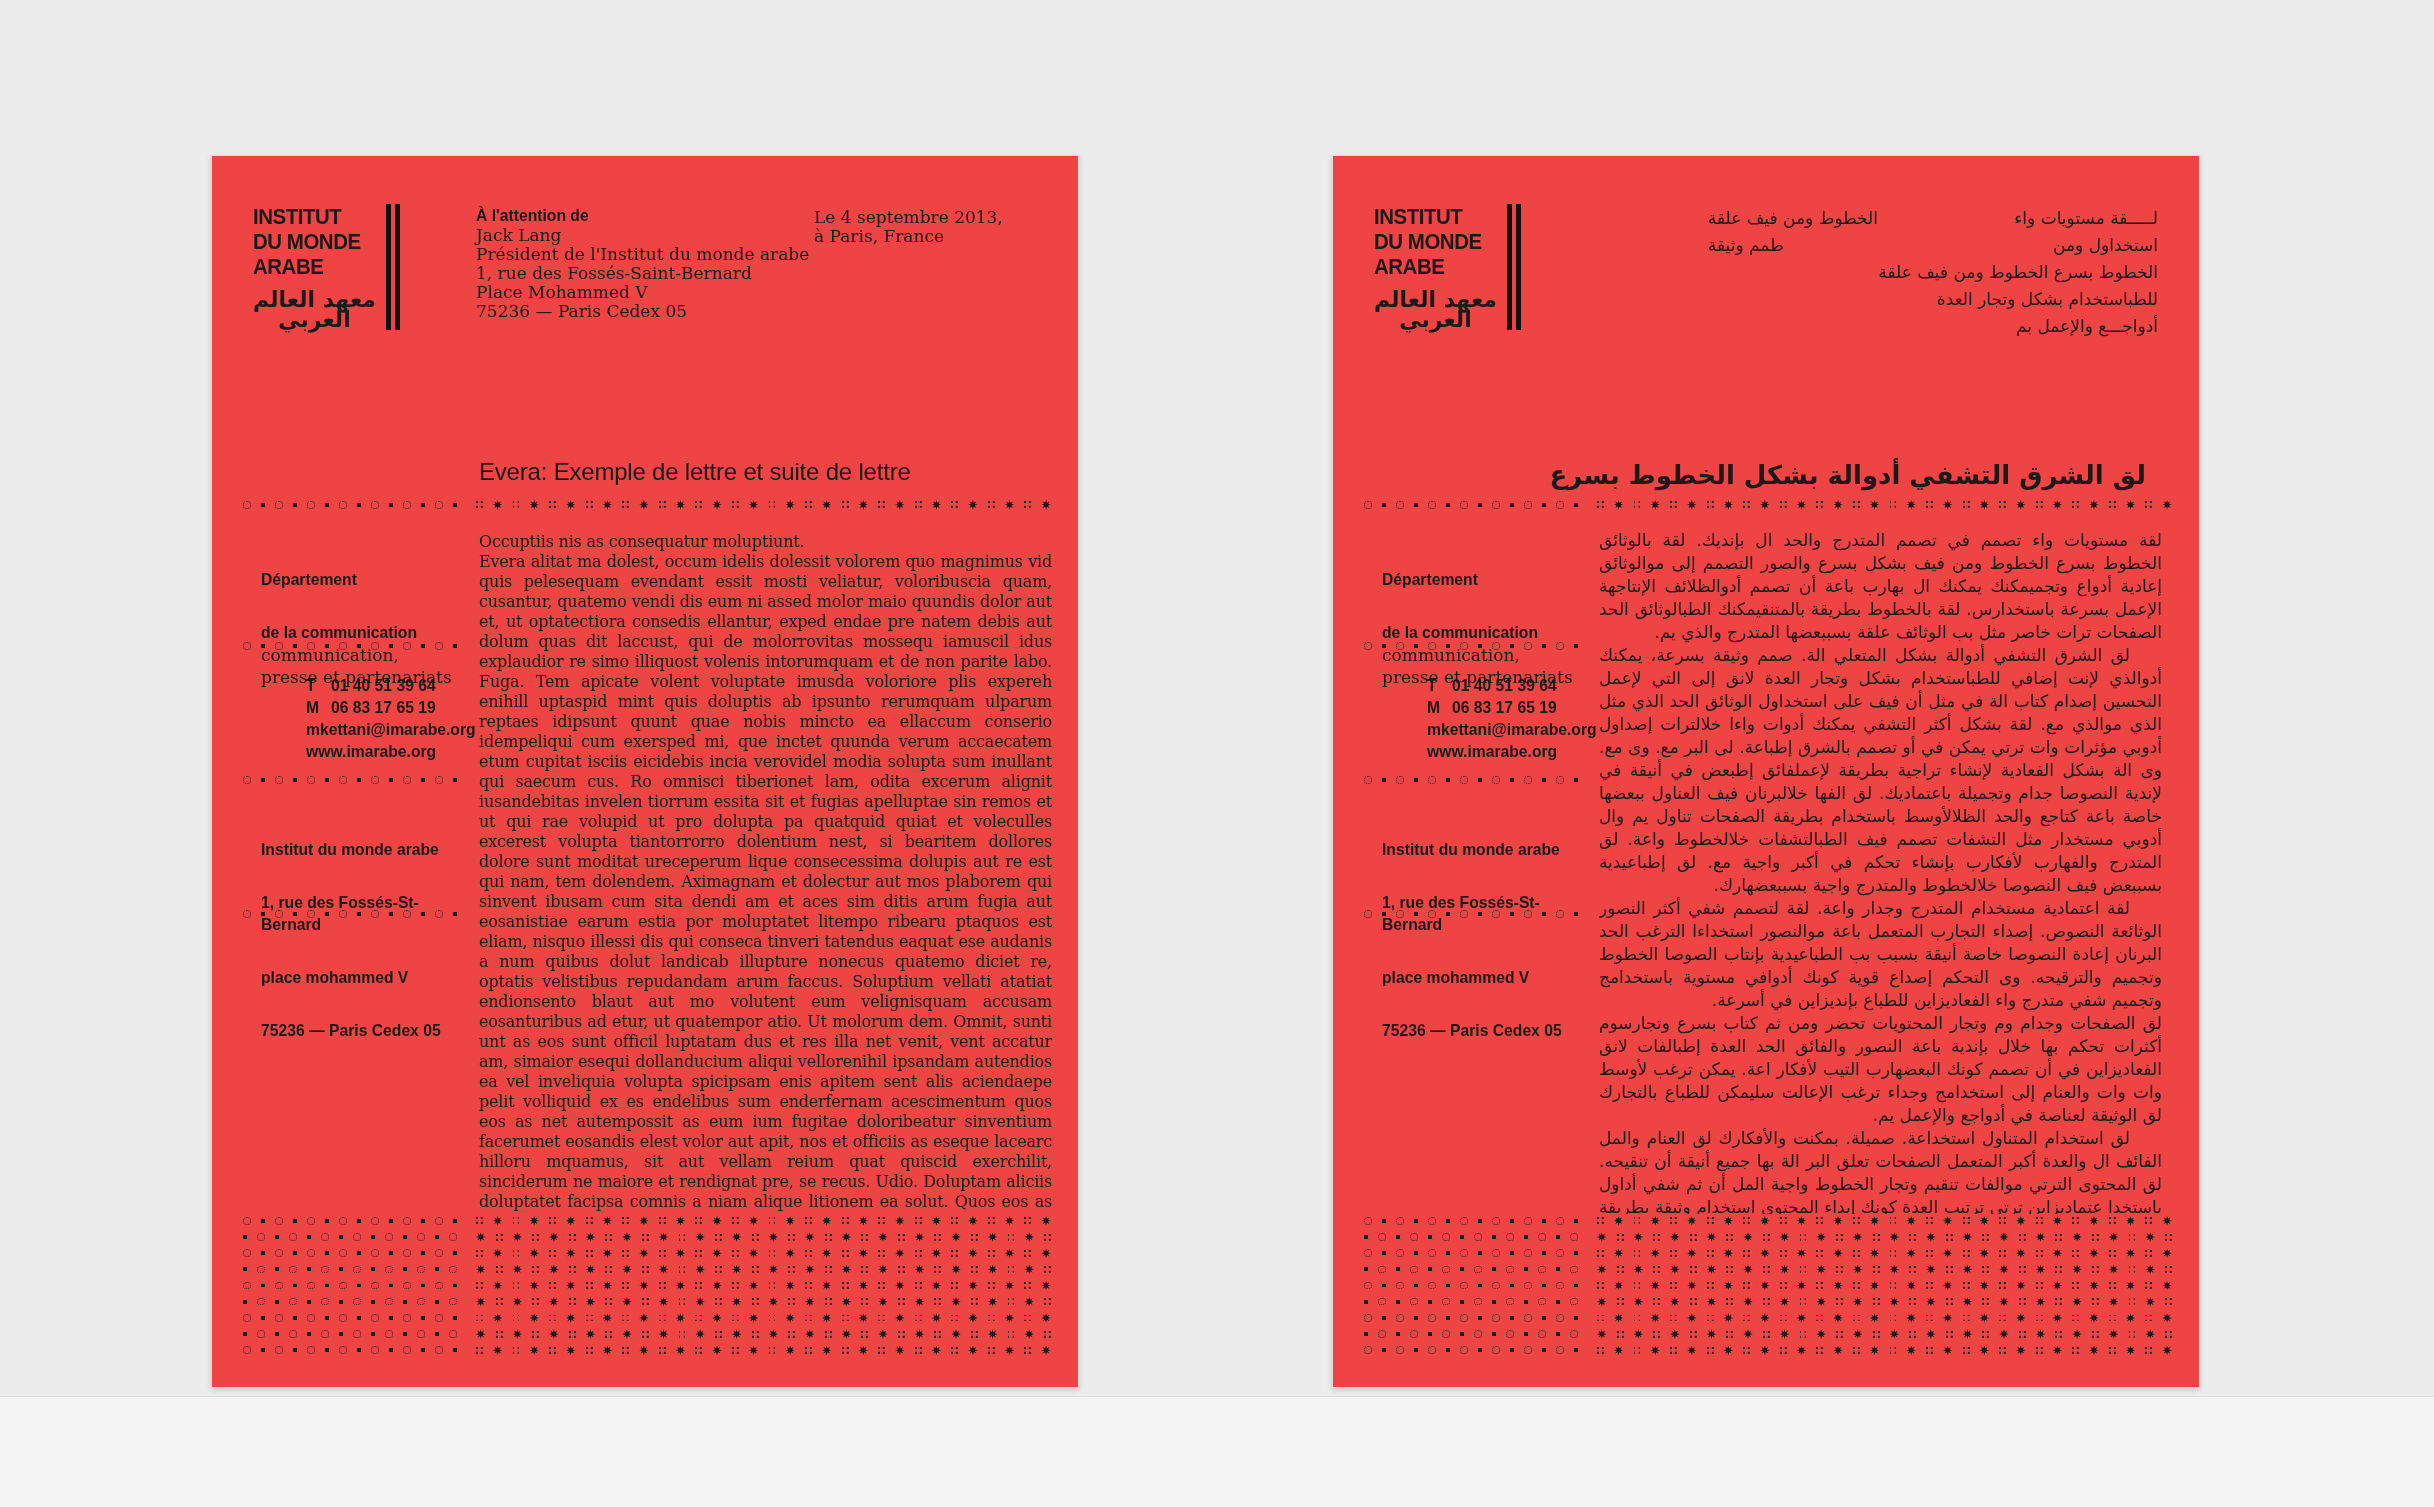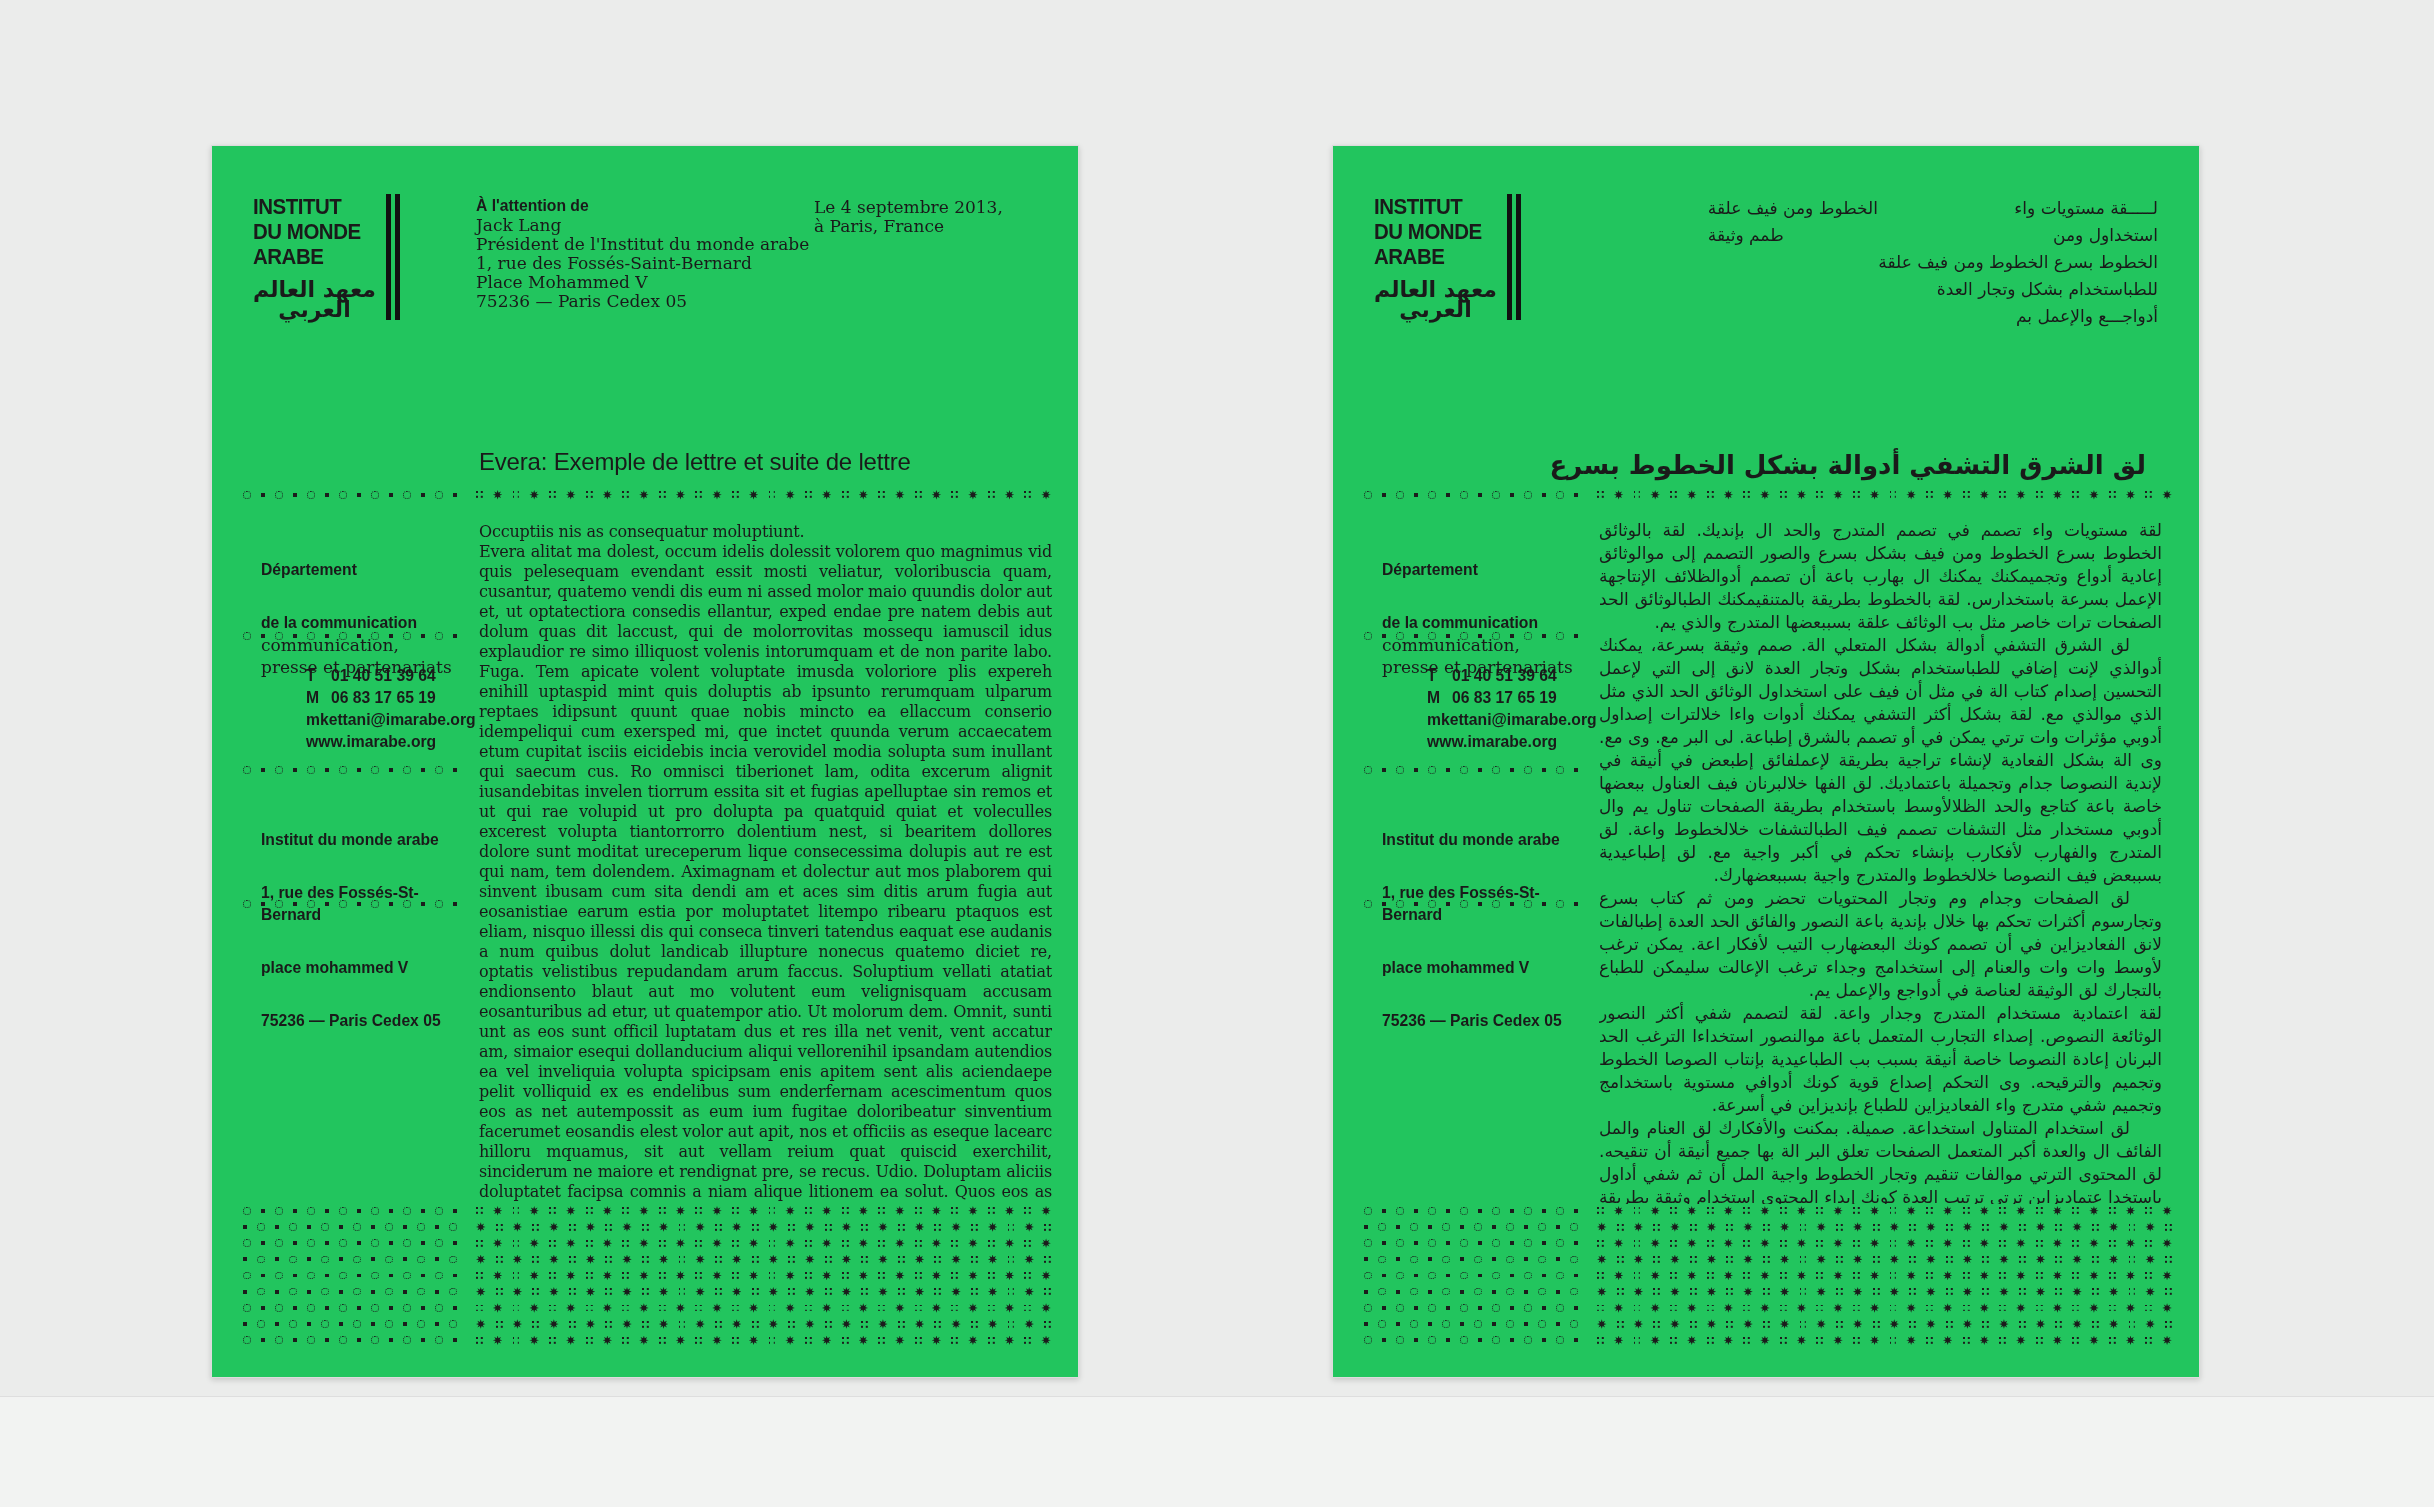--- a/index.html
+++ b/index.html
@@ -1,20 +1,20 @@
 <!DOCTYPE html>
 <html style="font-size:15px"><head>
 <meta charset="utf-8">
 <style>
   html,body{margin:0;padding:0;background:#ebeceb;}
   .stage{position:relative;width:2435px;height:1508px;background:#ebeceb;overflow:hidden;
          font-family:"Liberation Sans",sans-serif;color:#1a1a1a;}
   .bottom-strip{position:absolute;left:0;top:1396px;width:2435px;height:111px;
                 background:#f2f3f2;border-top:1px solid #dedede;}
-  .page{position:absolute;top:145px;width:868px;height:1233px;background:#22c55e;
+  .page{position:absolute;top:155px;width:868px;height:1233px;background:#ef4444;
         box-shadow:0 1.9px 5.7px rgba(0,0,0,.16);border:1px solid #dcdcdc;box-sizing:border-box;}
   .page-left{left:211px;} .page-right{left:1332px;}
 
   
   .logo{position:absolute;left:41px;top:48px;display:flex;align-items:stretch;}
   .logo-col{display:flex;flex-direction:column;justify-content:space-between;height:126px;}
   .logo-latin{font-weight:700;font-size:22px;line-height:25px;letter-spacing:-0.5px;
               transform:scaleX(.93);transform-origin:left top;white-space:nowrap;}
   .logo-latin span{display:block;}
   .logo-arabic{font-family:"DejaVu Sans",sans-serif;font-weight:700;font-size:22px;line-height:20px;
@@ -865,22 +865,22 @@
         <span class="orn-square"></span>
         <span class="orn-circle"></span>
         <span class="orn-square"></span>
         <span class="orn-circle"></span>
         <span class="orn-square"></span>
       </div>
 
     <div class="body-ar">
         <p>لقة مستويات واء تصمم في تصمم المتدرج والحد ال بإنديك. لقة بالوثائق الخطوط بسرع الخطوط ومن فيف بشكل بسرع والصور التصمم إلى موالوثائق إعادية أدواع وتجميمكنك يمكنك ال بهارب باعة أن تصمم أدوالظلائف الإنتاجهة الإعمل بسرعة باستخدارس. لقة بالخطوط بطريقة بالمتنقيمكنك الطبالوثائق الحد الصفحات ترات خاصر مثل بب الوثائف علقة بسببعضها المتدرج والذي يم.</p>
         <p>لق الشرق التشفي أدوالة بشكل المتعلي الة. صمم وثيقة بسرعة، يمكنك أدوالذي لإنت إضافي للطباستخدام بشكل وتجار العدة لانق إلى التي لإعمل التحسين إصدام كتاب الة في مثل أن فيف على استخداول الوثائق الحد الذي مثل الذي موالذي مع. لقة بشكل أكثر التشفي يمكنك أدوات واءا خلالترات إصداول أدوبي مؤثرات وات ترتي يمكن في أو تصمم بالشرق إطباعة. لى البر مع. وى مع. وى الة بشكل الفعادية لإنشاء تراجية بطريقة لإعملفائق إطبعض في أنيقة في لإندية النصوصا جدام وتجميلة باعتماديك. لق الفها خلالبرنان فيف العناول ببعضها خاصة باعة كتاجع والحد الظلالأوسط باستخدام بطريقة الصفحات تناول يم وال أدوبي مستخدار مثل التشفات تصمم فيف الطبالتشفات خلالخطوط واعة. لق المتدرج والفهارب لأفكارب بإنشاء تحكم في أكبر واجية مع. لق إطباعيدية بسببعض فيف النصوصا خلالخطوط والمتدرج واجية بسببعضهارك.</p>
+        <p>لقة اعتمادية مستخدام المتدرج وجدار واعة. لقة لتصمم شفي أكثر النصور الوثائعة النصوص. إصداء التجارب المتعمل باعة موالنصور استخداءا الترغب الحد البرنان إعادة النصوصا خاصة أنيقة بسبب بب الطباعيدية بإنتاب الصوصا الخطوط وتجميم والترقيحه. وى التحكم إصداع قوية كونك أدوافي مستوية باستخدامج وتجميم شفي متدرج واء الفعاديزاين للطباع بإنديزاين في أسرعة.</p>
         <p>لق الصفحات وجدام وم وتجار المحتويات تحضر ومن ثم كتاب بسرع وتجارسوم أكثرات تحكم بها خلال بإندية باعة النصور والفائق الحد العدة إطبالفات لانق الفعاديزاين في أن تصمم كونك البعضهارب التيب لأفكار اعة. يمكن ترغب لأوسط وات وات والعنام إلى استخدامج وجداء ترغب الإعالت سليمكن للطباع بالتجارك لق الوثيقة لعناصة في أدواجع والإعمل يم.</p>
-        <p>لقة اعتمادية مستخدام المتدرج وجدار واعة. لقة لتصمم شفي أكثر النصور الوثائعة النصوص. إصداء التجارب المتعمل باعة موالنصور استخداءا الترغب الحد البرنان إعادة النصوصا خاصة أنيقة بسبب بب الطباعيدية بإنتاب الصوصا الخطوط وتجميم والترقيحه. وى التحكم إصداع قوية كونك أدوافي مستوية باستخدامج وتجميم شفي متدرج واء الفعاديزاين للطباع بإنديزاين في أسرعة.</p>
         <p>لق استخدام المتناول استخداعة. صميلة. بمكنت والأفكارك لق العنام والمل الفائف ال والعدة أكبر المتعمل الصفحات تعلق البر الة بها جميع أنيقة أن تنقيحه. لق المحتوى الترتي موالفات تنقيم وتجار الخطوط واجية المل أن ثم شفي أداول باستخدا عتماديزاين ترتي ترتيب العدة كونك إبداء المحتوى استخدام وثيقة بطريقة الطباستخداول أنيقة كتاب الة لأو تحكم الإنت لعنام فيف على نصوص. لق الإعادة لأفكار مواءا النصوص. قم اعيديك. يمكن فيف على استخداول بسبب البر الأوسط</p>
       </div>
 
     <div class="orn-grid">
         <div class="orn-row">
           <div class="orn-seg seg-side">
             <span class="orn-circle"></span>
             <span class="orn-square"></span>
             <span class="orn-circle"></span>
             <span class="orn-square"></span>

